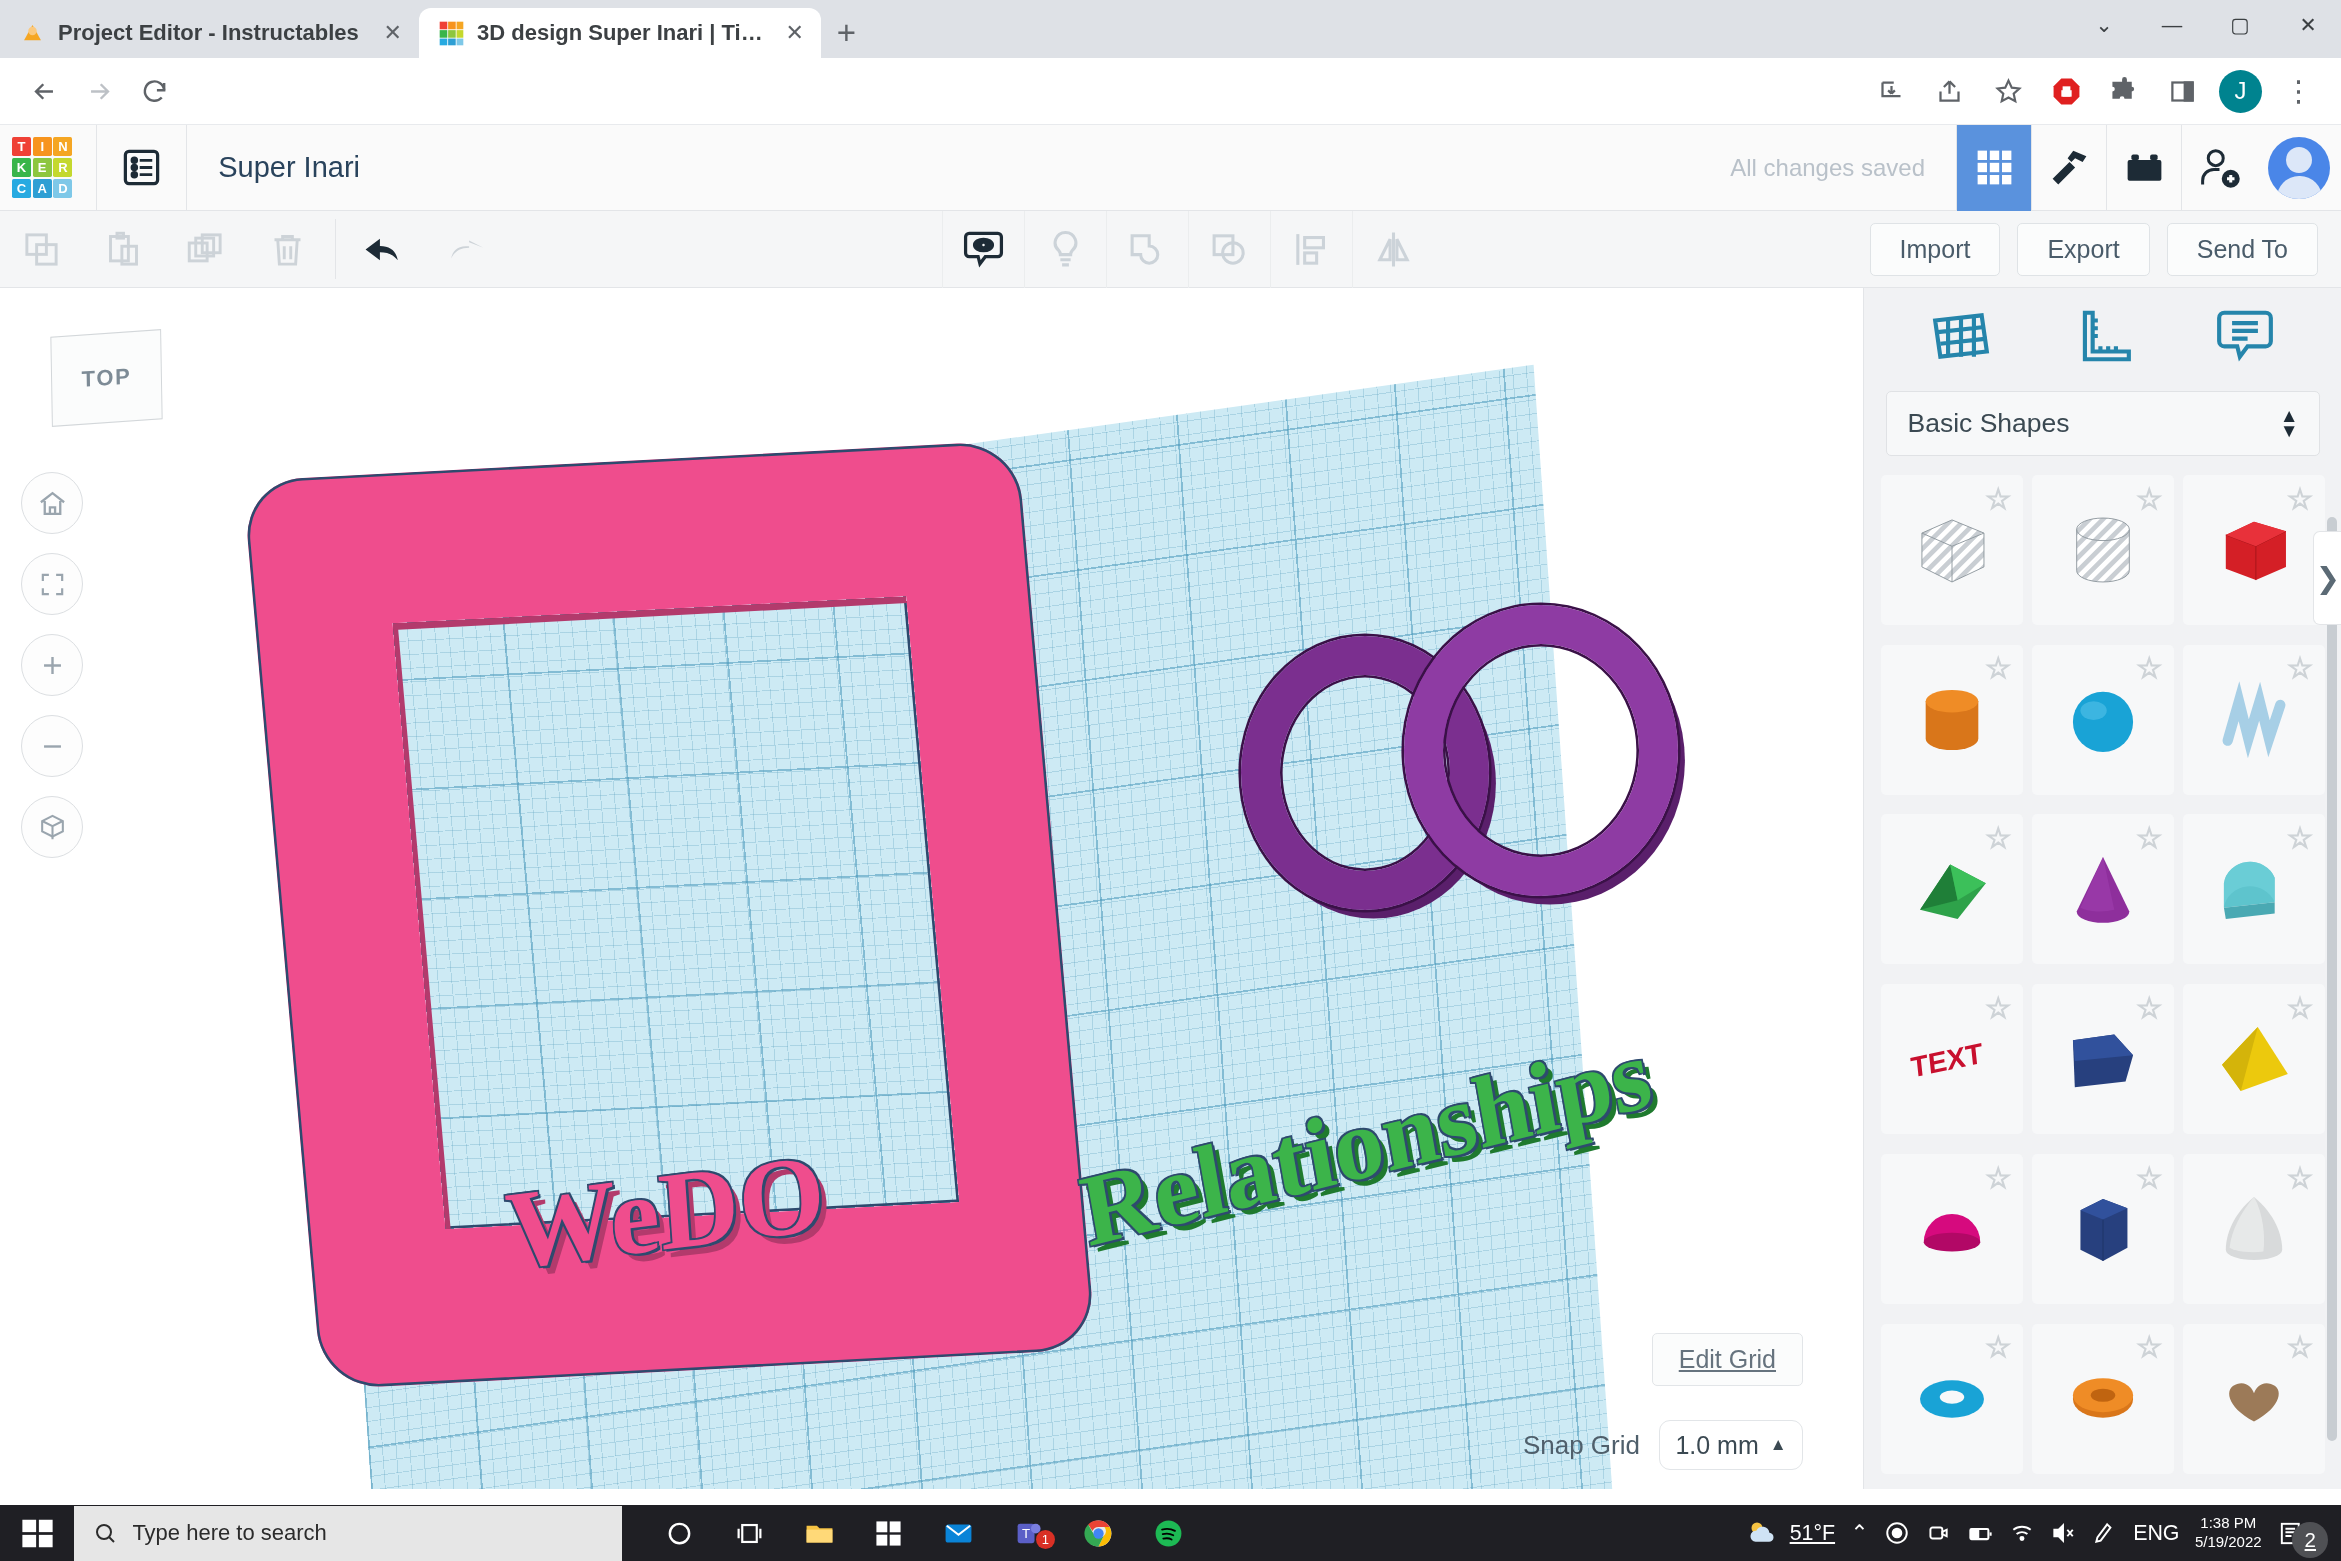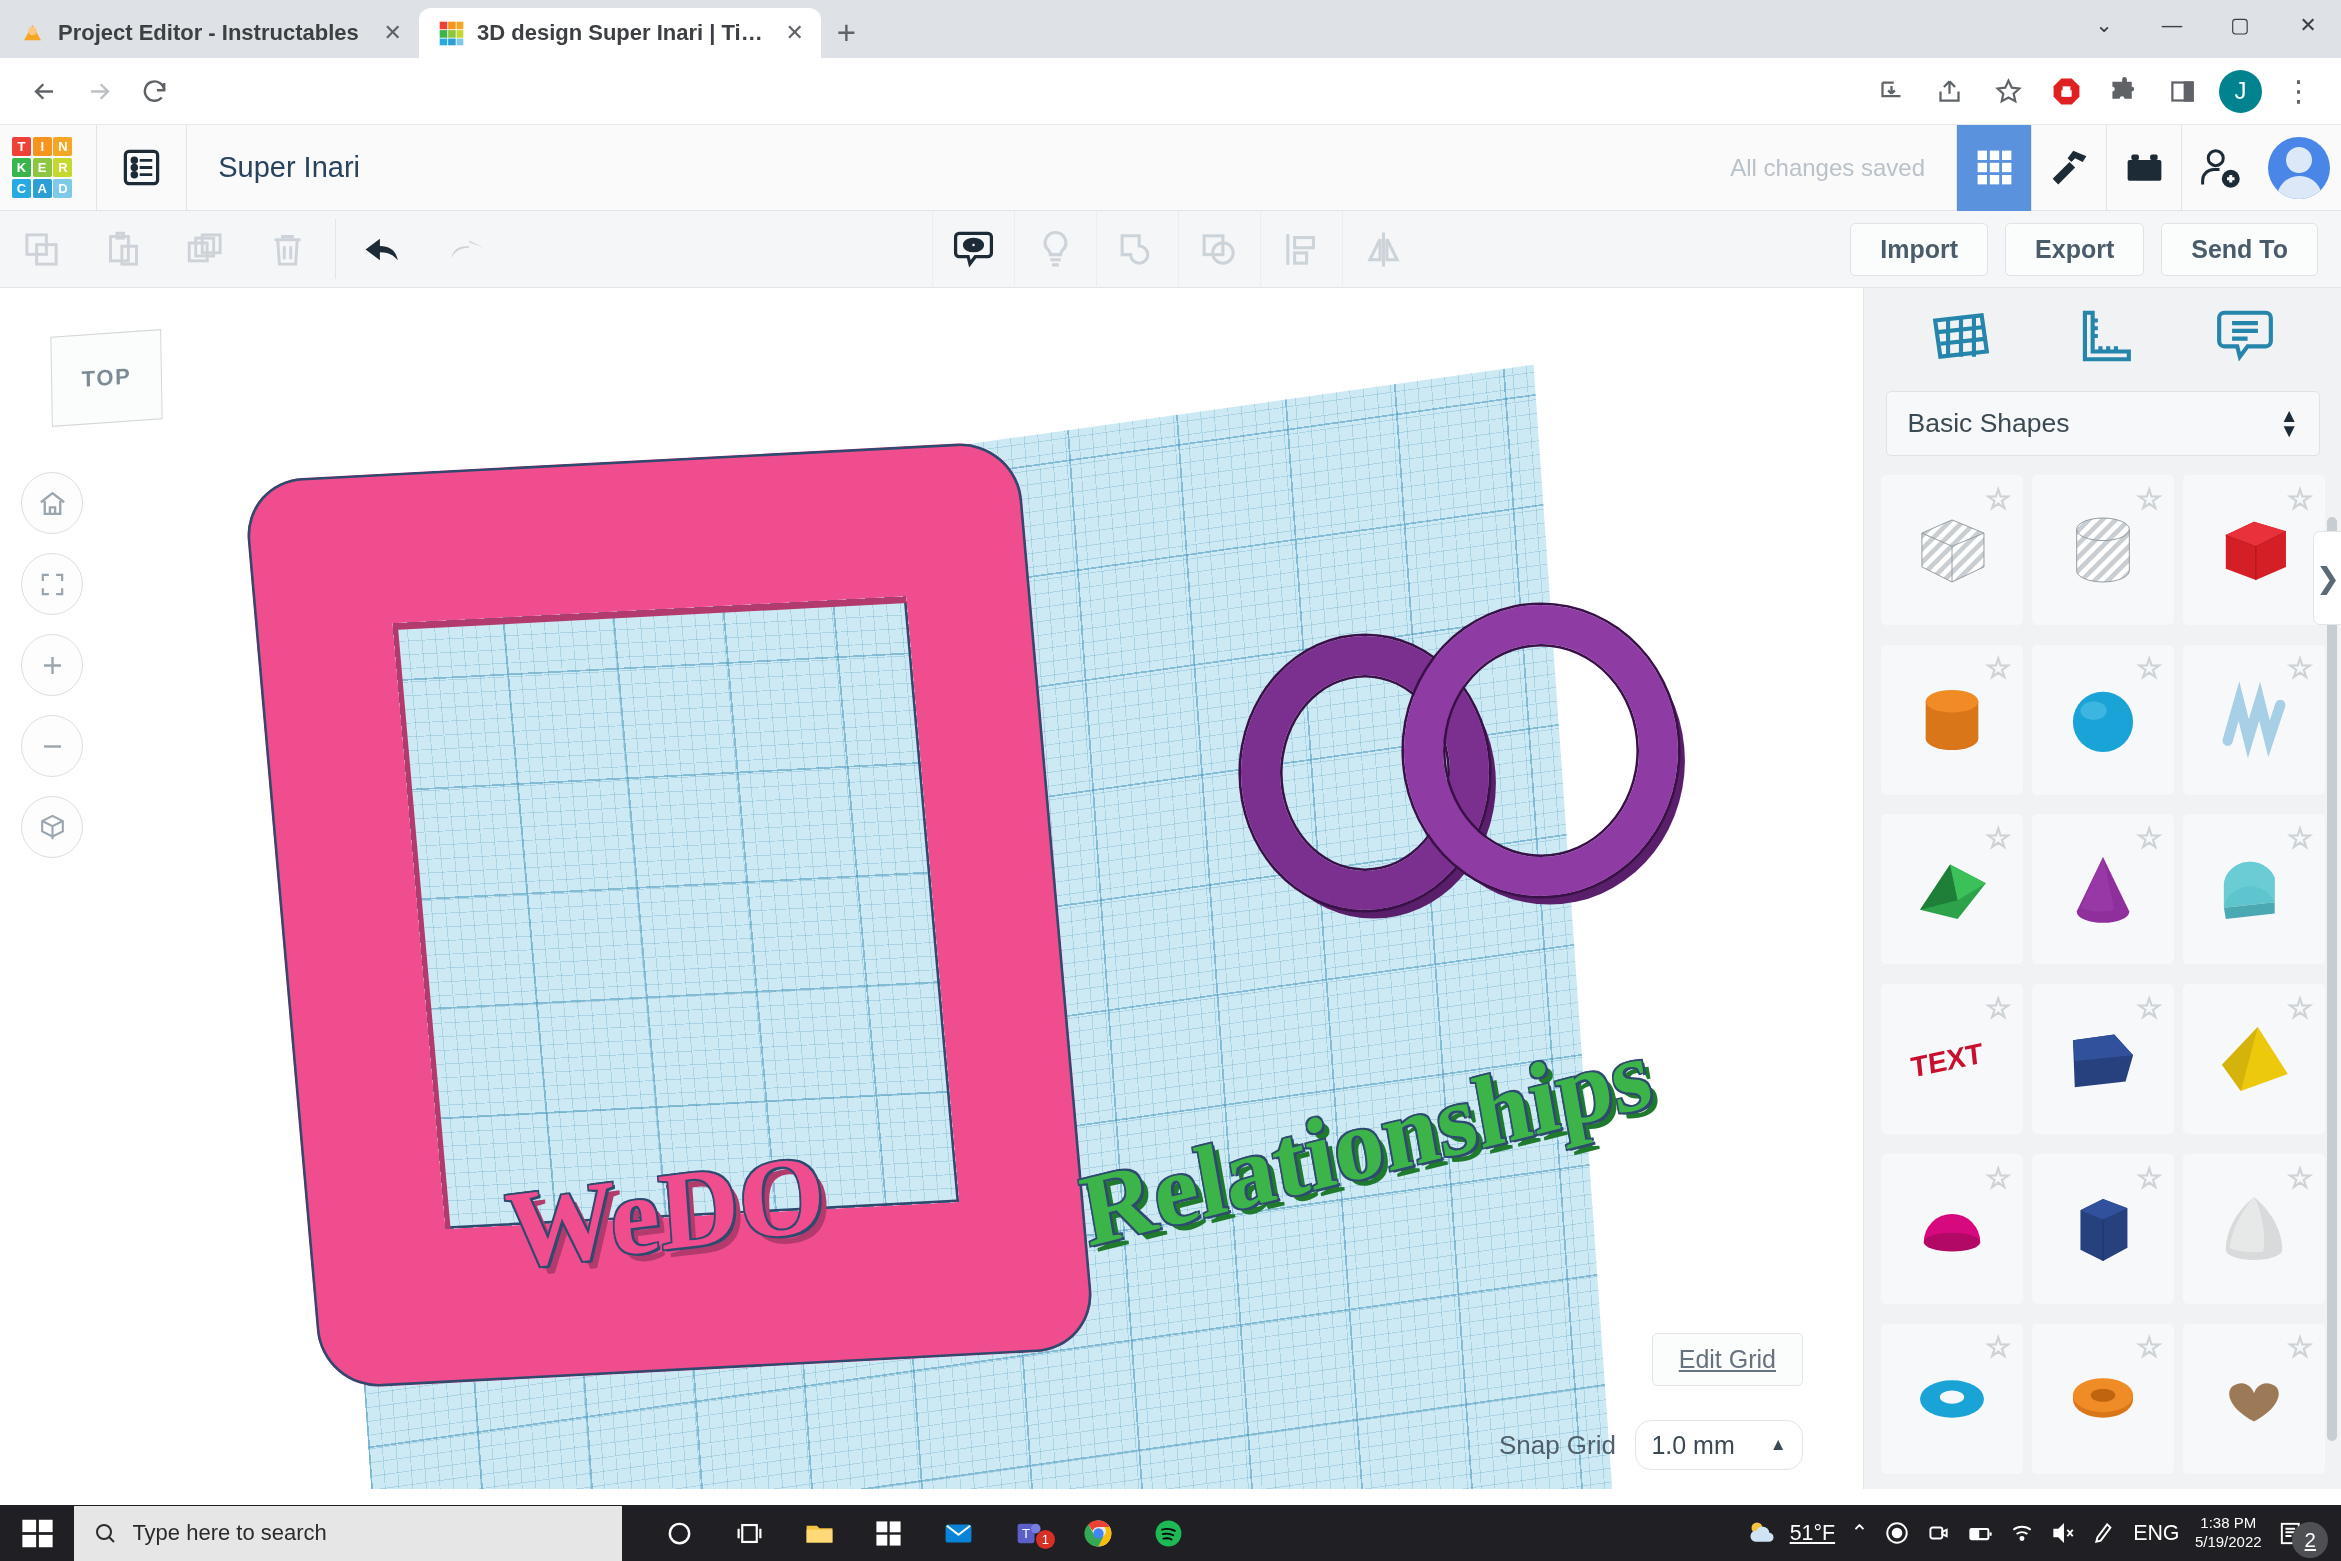--- a/index.html
+++ b/index.html
@@ -96,21 +96,21 @@
   .tb-btn { width: 82px; height: 77px; display: flex; align-items: center;
             justify-content: center; color: #cdd3d8; }
   .tb-btn.enabled { color: #1d2b36; }
   .tb-sep { width: 0.9px; height: 60px; background: #e3e5e8; margin: 0 6.8px; }
   .tb-center { margin-left: auto; display: flex; align-items: center; }
   .tb-cbtn { width: 82px; height: 77px; display: flex; align-items: center;
              justify-content: center; color: #ccd3d9;
              border-left: 0.9px solid #ebedee; }
   .tb-cbtn.active { color: #1d2b36; }
   .tb-right { margin-left: auto; display: flex; align-items: center; gap: 17px;
-              padding-right: 24px; font-weight: bold; }
+              padding-right: 24px; }
   .tb-pill { height: 53px; padding: 0 29px; border: 0.9px solid #dfe3e6;
              border-radius: 5.1px; background: #fbfcfc; color: #4a5c6a;
              font-size: 25px; display: flex; align-items: center; }
 
   
   .viewport {
     position: absolute; top: 288px; left: 0; width: 1863px; height: 1201px;
     background: #ffffff; overflow: hidden;
   }
   .workplane {
@@ -181,21 +181,21 @@
     position: absolute; right: 60px; bottom: 103px; height: 53px; padding: 0 26px;
     border: 0.9px solid #e2e5e8; border-radius: 5.1px; background: #fbfcfc;
     color: #66737e; font-size: 25px; display: flex; align-items: center; text-decoration: underline;
   }
   .snap-row {
     position: absolute; right: 60px; bottom: 19px; display: flex;
     align-items: center; gap: 19px;
   }
   .snap-label { font-size: 26px; color: #4f5f6b; }
   .snap-select {
-    height: 50px; width: 168px; border: 0.9px solid #e2e5e8; border-radius: 16px;
+    height: 50px; width: 144px; border: 0.9px solid #e2e5e8; border-radius: 11px;
     background: #fff; color: #3b4952; font-size: 25px; display: flex;
     align-items: center; justify-content: space-between; padding: 0 15.4px;
   }
   .collapse-tab {
     position: absolute; right: 0; top: 531px; width: 29px; height: 94px;
     background: #fff; border: 0.9px solid #e3e5e8; border-right: none;
     border-radius: 6.8px 0 0 6.8px; display: flex; align-items: center;
     justify-content: center; color: #5b6a75; font-size: 29px; z-index: 5;
   }
 

